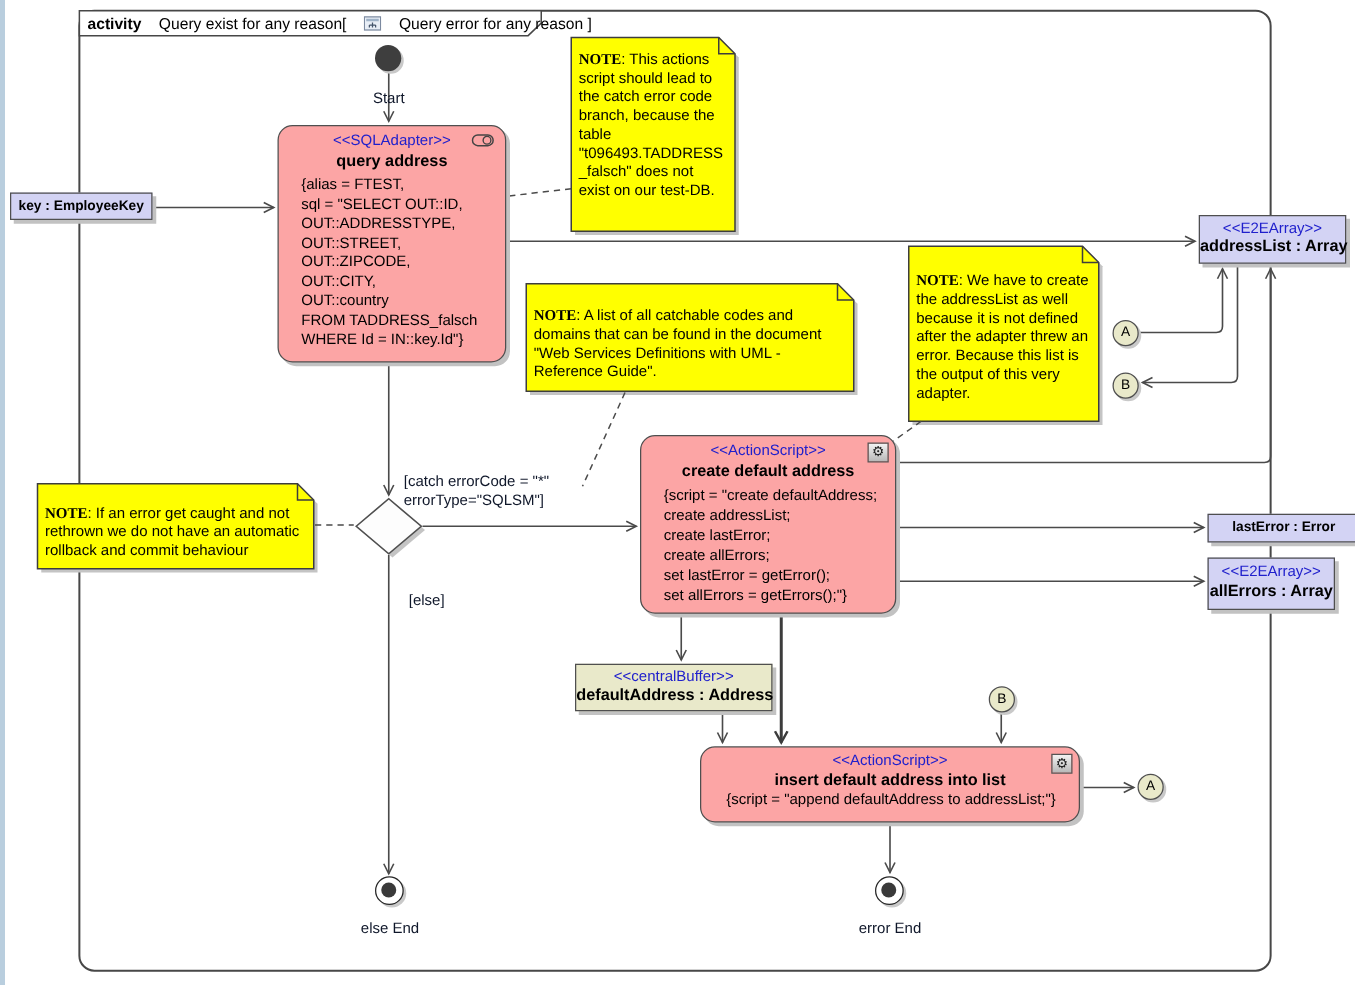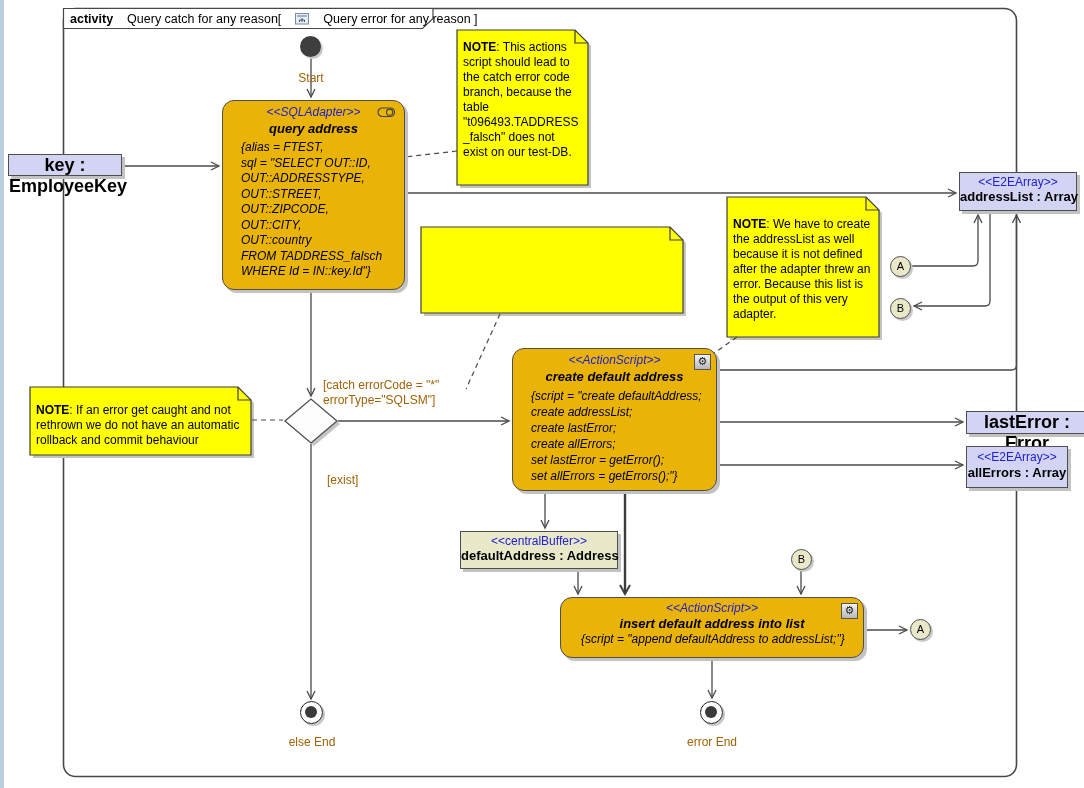--- a/index.html
+++ b/index.html
@@ -1,37 +1,37 @@
 <!DOCTYPE html>
 <html><head>
 <meta charset="utf-8">
 <style>
   html,body{margin:0;padding:0;}
   body{width:1084px;height:788px;background:#ffffff;font-family:"Liberation Sans",sans-serif;position:relative;overflow:hidden;}
   .canvas{position:absolute;inset:0;}
   .edge-strip{position:absolute;left:0;top:0;width:4px;height:788px;background:#b9cede;}
   svg.overlay{position:absolute;left:0;top:0;pointer-events:none;}
   .node{position:absolute;box-sizing:border-box;border:1.4px solid #4f4f4f;box-shadow:3px 3px 0 #c2c2c2;}
-  .action{background:#eab308;border-radius:12px;font-style:italic;}
+  .action{background:#fca5a5;border-radius:12px;}
   .obj{background:#d3d3f4;}
   .buffer{background:#e9e9ca;}
   .stereo{color:#2020cc;font-size:12px;text-align:center;padding-top:4px;white-space:nowrap;}
   .nname{font-size:13px;font-weight:bold;text-align:center;padding-top:2px;white-space:nowrap;}
   .code{font-size:12px;line-height:15.5px;white-space:pre-line;padding:4px 0 0 6px;text-align:left;margin-left:12px;}
-  .one-line{font-size:18px;font-weight:bold;text-align:center;}
-  .lbl{position:absolute;font-size:12px;color:#a16207;}
+  .one-line{font-size:11px;font-weight:bold;text-align:center;}
+  .lbl{position:absolute;font-size:12px;color:#0f172a;}
   .center{text-align:center;}
   .gear{position:absolute;top:5px;right:5px;width:17px;height:16px;box-sizing:border-box;border:1px solid #555;background:linear-gradient(#f2f2f2,#b8b8b8);text-align:center;line-height:14px;font-size:11px;color:#222;font-family:"DejaVu Sans",sans-serif;}
   .adapt{position:absolute;top:6px;right:8px;}
   .conn{position:absolute;width:21px;height:21px;border-radius:50%;box-sizing:border-box;border:1.3px solid #4f4f4f;background:#e9e9ca;box-shadow:2px 2px 0 #c9c9c9;font-size:11px;text-align:center;line-height:19px;}
   .start-node{position:absolute;width:21px;height:21px;border-radius:50%;background:#3e3e3e;box-shadow:2px 2px 0 #c9c9c9;}
   .end-node{position:absolute;width:23px;height:23px;border-radius:50%;box-sizing:border-box;border:1.8px solid #262626;background:#ffffff;box-shadow:2px 2px 0 #c9c9c9;}
   .end-node .dot{position:absolute;left:3.6px;top:3.6px;width:12px;height:12px;border-radius:50%;background:#3a3a3a;}
   .note-text{position:absolute;font-size:12px;line-height:15px;padding:6px;box-sizing:border-box;overflow-wrap:break-word;}
-  .note-text b{font-weight:bold;}
+  .note-text b{font-weight:bold;font-family:Liberation Serif, serif;}
   .tab-text{position:absolute;left:70px;top:10px;height:17px;display:flex;align-items:center;gap:14px;font-size:12.5px;white-space:pre;}
   .guard{white-space:pre-line;line-height:15px;}
 </style>
 </head>
 <body>
 
 <div class="canvas">
   <div class="edge-strip"></div>
 
   <svg class="overlay" width="1084" height="788" viewBox="0 0 1084 788">
@@ -90,21 +90,21 @@
       <path d="M801,570 V594" marker-end="url(#arr)"></path>
       <path d="M864,630 H907" marker-end="url(#arr)"></path>
       <path d="M712,658 V698" marker-end="url(#arr)"></path>
       <path d="M912,266 H973 Q978,266 978,261 V215" marker-end="url(#arr)"></path>
       <path d="M990,211 V301 Q990,306 985,306 H914" marker-end="url(#arr)"></path>
     </g>
     <path d="M625,491 V594" fill="none" stroke="#3c3c3c" stroke-width="2.4" marker-end="url(#arrT)"></path>
   </svg>
 
   <div class="tab-text">
-    <b>activity</b><span>Query catch for any reason[</span><svg width="14" height="13" viewBox="0 0 14 13">
+    <b>activity</b><span>Query exist for any reason[</span><svg width="14" height="13" viewBox="0 0 14 13">
         <rect x="0.5" y="1.5" width="13" height="10.5" fill="#e8eef6" stroke="#7c8aa0"></rect>
         <rect x="2" y="3" width="10" height="2" fill="#9fb3c8"></rect>
         <path d="M7,6 V10 M4.5,8 H9.5 M4.5,8 V10 M9.5,8 V10" stroke="#44556b" stroke-width="1" fill="none"></path>
       </svg><span>Query error for any reason ]</span>
   </div>
 
   <div class="start-node" style="left:300px;top:36px;"></div>
   <div class="lbl center" style="left:286px;top:71px;width:50px;">Start</div>
 
   <div class="node obj" style="left:8px;top:154px;width:114px;height:22px;">
@@ -162,32 +162,33 @@
 
   <div class="node action" style="left:560px;top:597px;width:304px;height:61px;">
     <div class="stereo" style="padding-top:3px;">&lt;&lt;ActionScript&gt;&gt;</div>
     <div class="gear">⚙</div>
     <div class="nname" style="padding-top:1px;">insert default address into list</div>
     <div class="code" style="padding-top:1px;padding-left:8px;">{script = "append defaultAddress to addressList;"}</div>
   </div>
 
   <div class="lbl guard" style="left:323px;top:378px;">[catch  errorCode = "*"
 errorType="SQLSM"]</div>
-  <div class="lbl" style="left:327px;top:473px;">[exist]</div>
+  <div class="lbl" style="left:327px;top:473px;">[else]</div>
 
   <div class="conn" style="left:890px;top:256px;">A</div>
   <div class="conn" style="left:890px;top:298px;">B</div>
   <div class="conn" style="left:791px;top:549px;">B</div>
   <div class="conn" style="left:910px;top:619px;">A</div>
 
   <div class="end-node" style="left:300px;top:701px;">
       <div class="dot"></div>
     </div>
   <div class="lbl center" style="left:274px;top:735px;width:76px;">else End</div>
   <div class="end-node" style="left:700px;top:701px;">
       <div class="dot"></div>
     </div>
   <div class="lbl center" style="left:672px;top:735px;width:80px;">error End</div>
 
   <div class="note-text" style="left:457px;top:34px;width:131px;height:150px;"><b>NOTE</b><span>: This actions script should lead to the catch error code branch, because the table "t096493.TADDRESS_falsch" does not exist on our test-DB.</span></div>
+  <div class="note-text" style="left:421px;top:239px;width:262px;height:74px;"><b>NOTE</b><span>: A list of all catchable codes and domains that can be found in the document "Web Services Definitions with UML - Reference Guide".</span></div>
   <div class="note-text" style="left:30px;top:397px;width:221px;height:58px;"><b>NOTE</b><span>: If an error get caught and not rethrown we do not have an automatic rollback and commit behaviour</span></div>
   <div class="note-text" style="left:727px;top:211px;width:152px;height:126px;"><b>NOTE</b><span>: We have to create the addressList as well because it is not defined after the adapter threw an error. Because this list is the output of this very adapter.</span></div>
 </div>
 
 </body></html>

